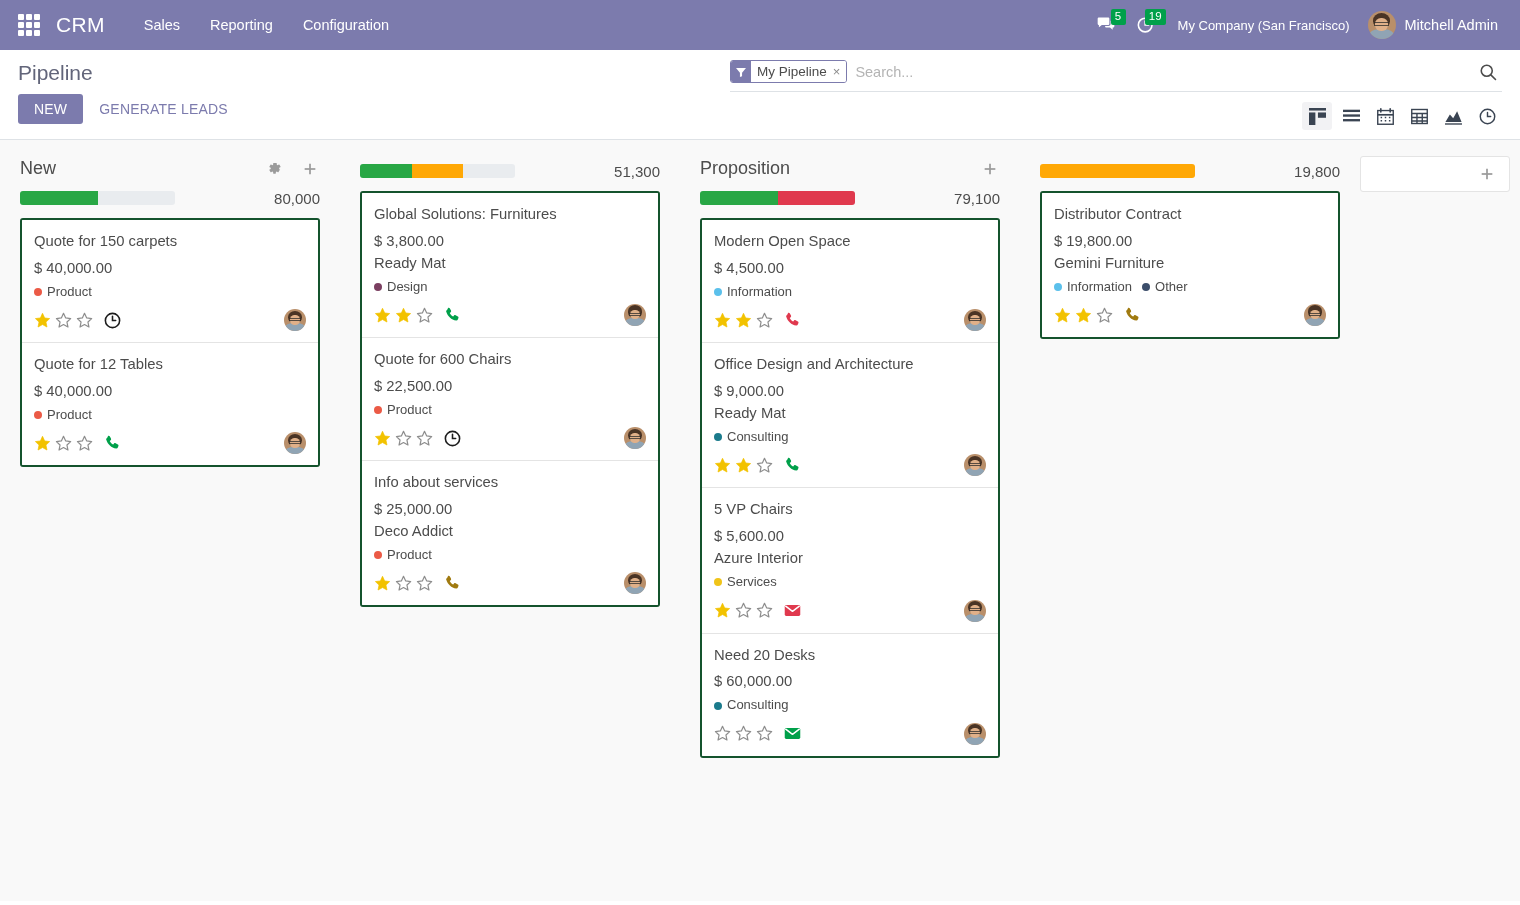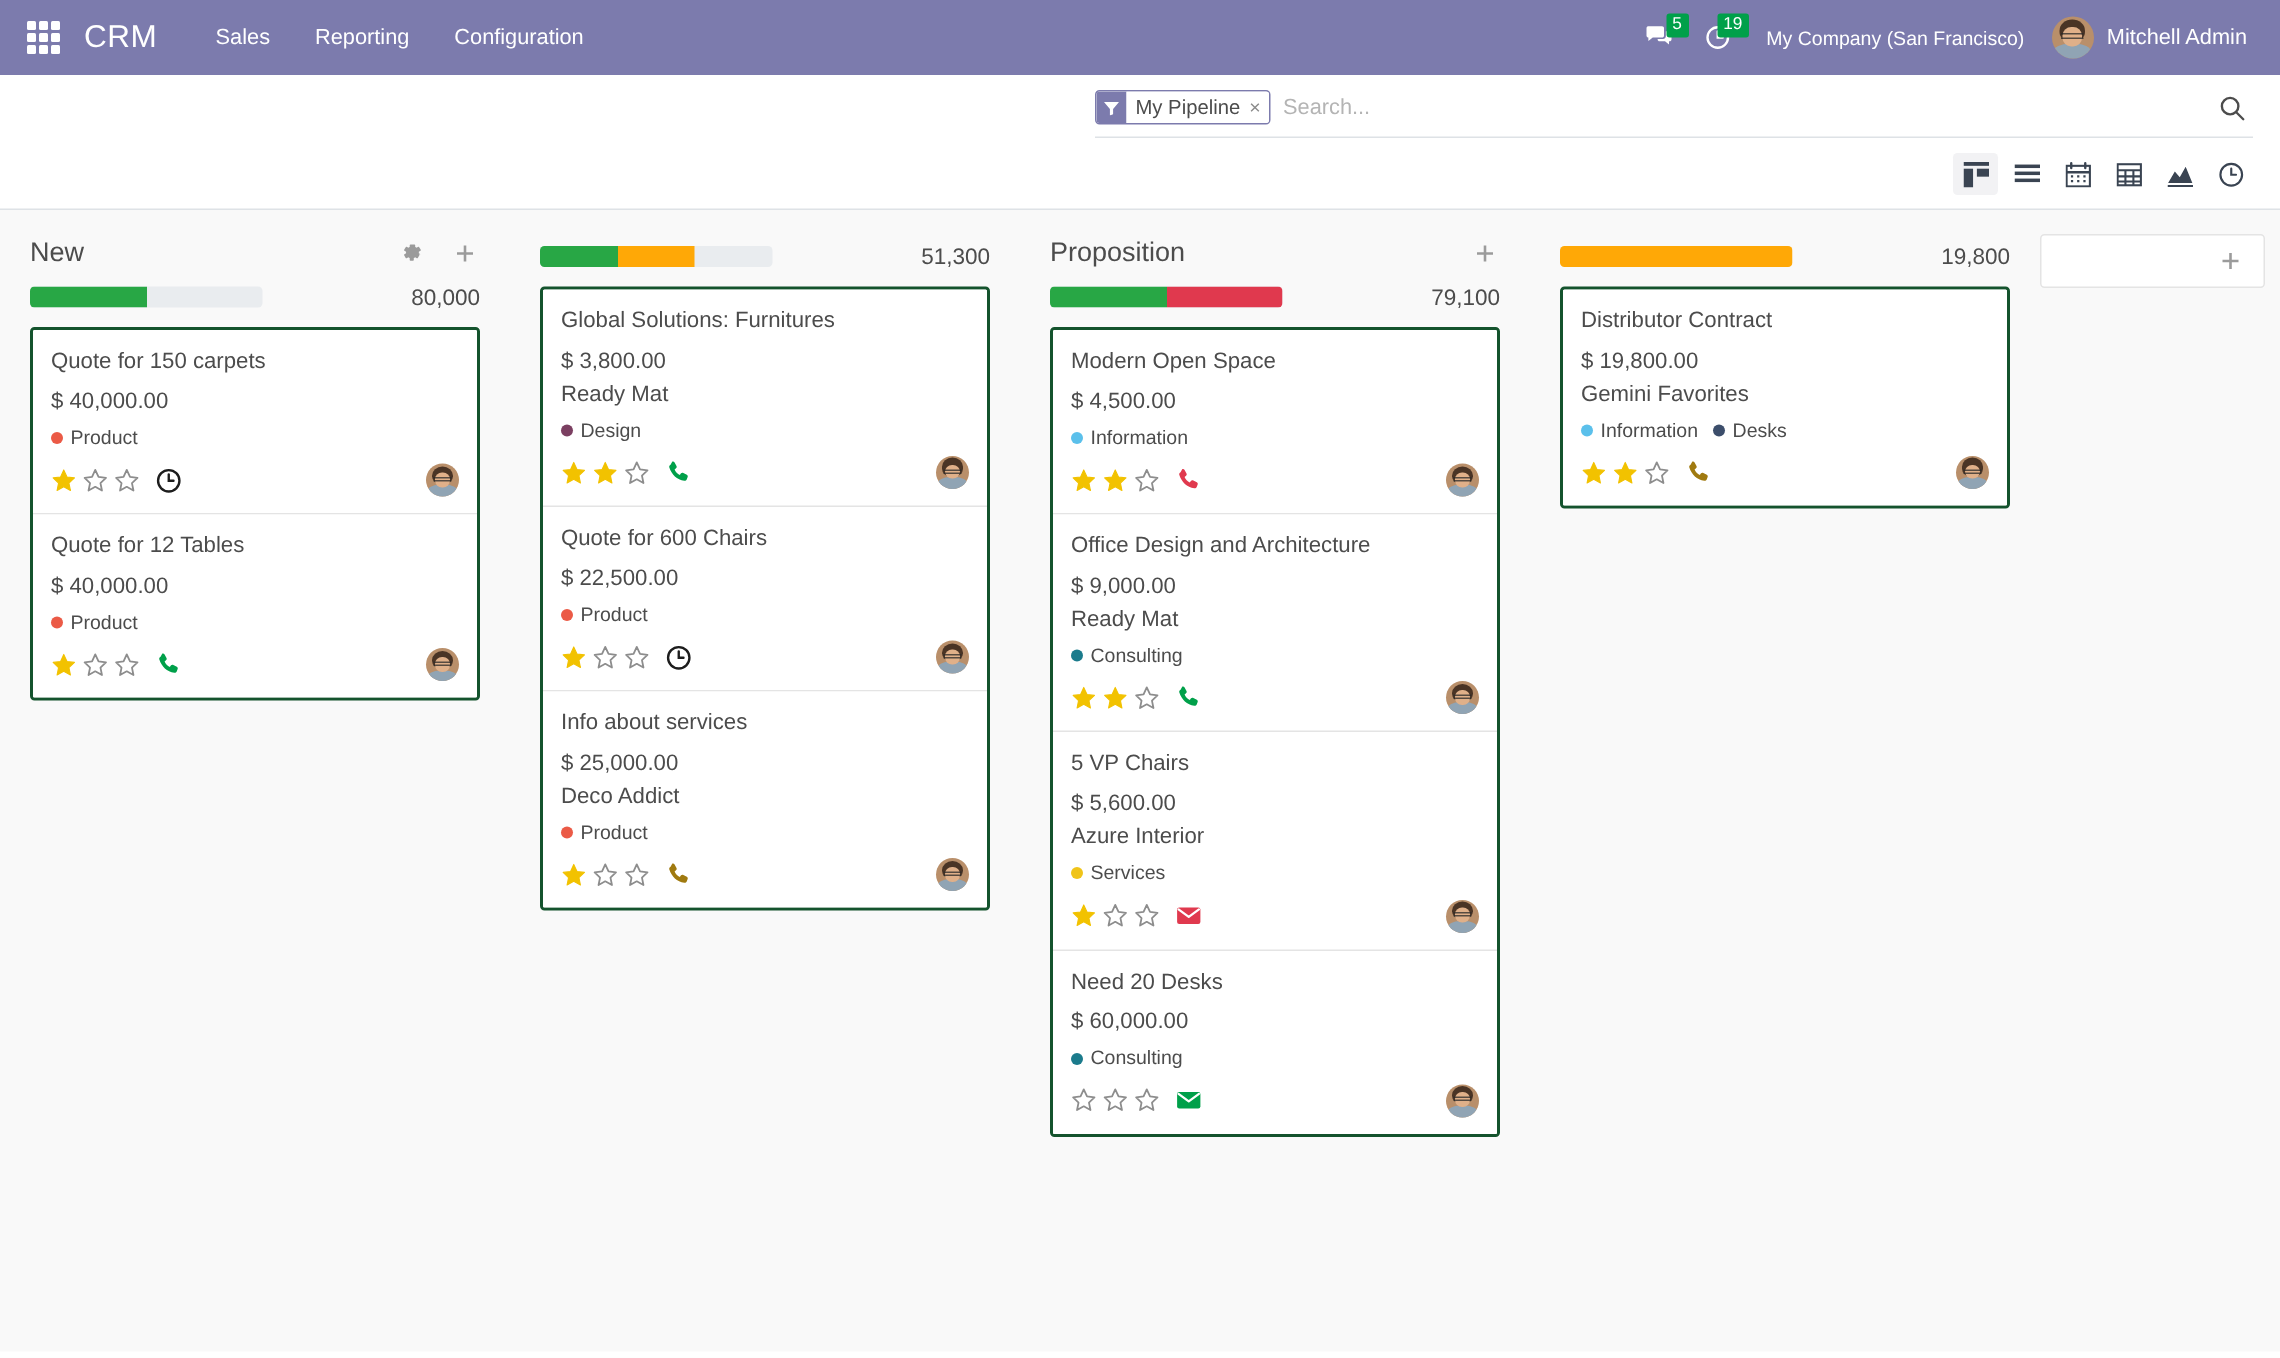--- a/index.html
+++ b/index.html
@@ -498,20 +498,27 @@
         <span class="avatar-face"></span>
           <span class="avatar-glasses"></span>
       </span>
       <span class="user-name">Mitchell Admin</span>
     </div>
   </div>
 </nav>
 
 <div class="control-panel">
   <div class="cp-row">
+    <div class="cp-left">
+      <div class="page-title">Pipeline</div>
+      <div class="btn-row">
+        <button class="btn-new">NEW</button>
+        <button class="btn-link">GENERATE LEADS</button>
+      </div>
+    </div>
 
     <div class="cp-right">
       <div class="searchview">
         <div class="facet">
           <span class="facet-icon">
             <svg width="10" height="10" viewBox="0 0 16 16" fill="#ffffff">
                 <path d="M0 1.5h16L9.7 9v5.6L6.3 16V9z"></path>
               </svg>
           </span>
           <span class="facet-label">My Pipeline</span>
@@ -936,29 +943,29 @@
       <div class="kb-progress-row">
         <div class="progressbar">
           <div class="pb-seg" style="width: 100%; background: rgb(255, 168, 6);"></div>
         </div>
         <span class="kb-col-total">19,800</span>
       </div>
       <div class="card-stack">
         <div class="kb-card">
           <div class="card-title">Distributor Contract</div>
           <div class="card-amount">$ 19,800.00</div>
-          <div class="card-partner">Gemini Favorites</div>
+          <div class="card-partner">Gemini Furniture</div>
           <div class="card-tags">
             <span class="tag">
               <span class="tag-dot" style="background: rgb(91, 192, 235);"></span>
               <span>Information</span>
             </span>
             <span class="tag">
               <span class="tag-dot" style="background: rgb(60, 78, 107);"></span>
-              <span>Desks</span>
+              <span>Other</span>
             </span>
           </div>
           <div class="card-footer">
             <div class="stars">
               <svg class="star" viewBox="0 0 24 24">
                 <path d="M12 1.8l3.1 6.6 7 .9-5.2 4.9 1.4 7-6.3-3.5-6.3 3.5 1.4-7L2 9.3l7-.9z" fill="#f2c200" stroke="#f2c200" stroke-width="1" stroke-linejoin="round"></path>
               </svg>
               <svg class="star" viewBox="0 0 24 24">
                 <path d="M12 1.8l3.1 6.6 7 .9-5.2 4.9 1.4 7-6.3-3.5-6.3 3.5 1.4-7L2 9.3l7-.9z" fill="#f2c200" stroke="#f2c200" stroke-width="1" stroke-linejoin="round"></path>
               </svg>

